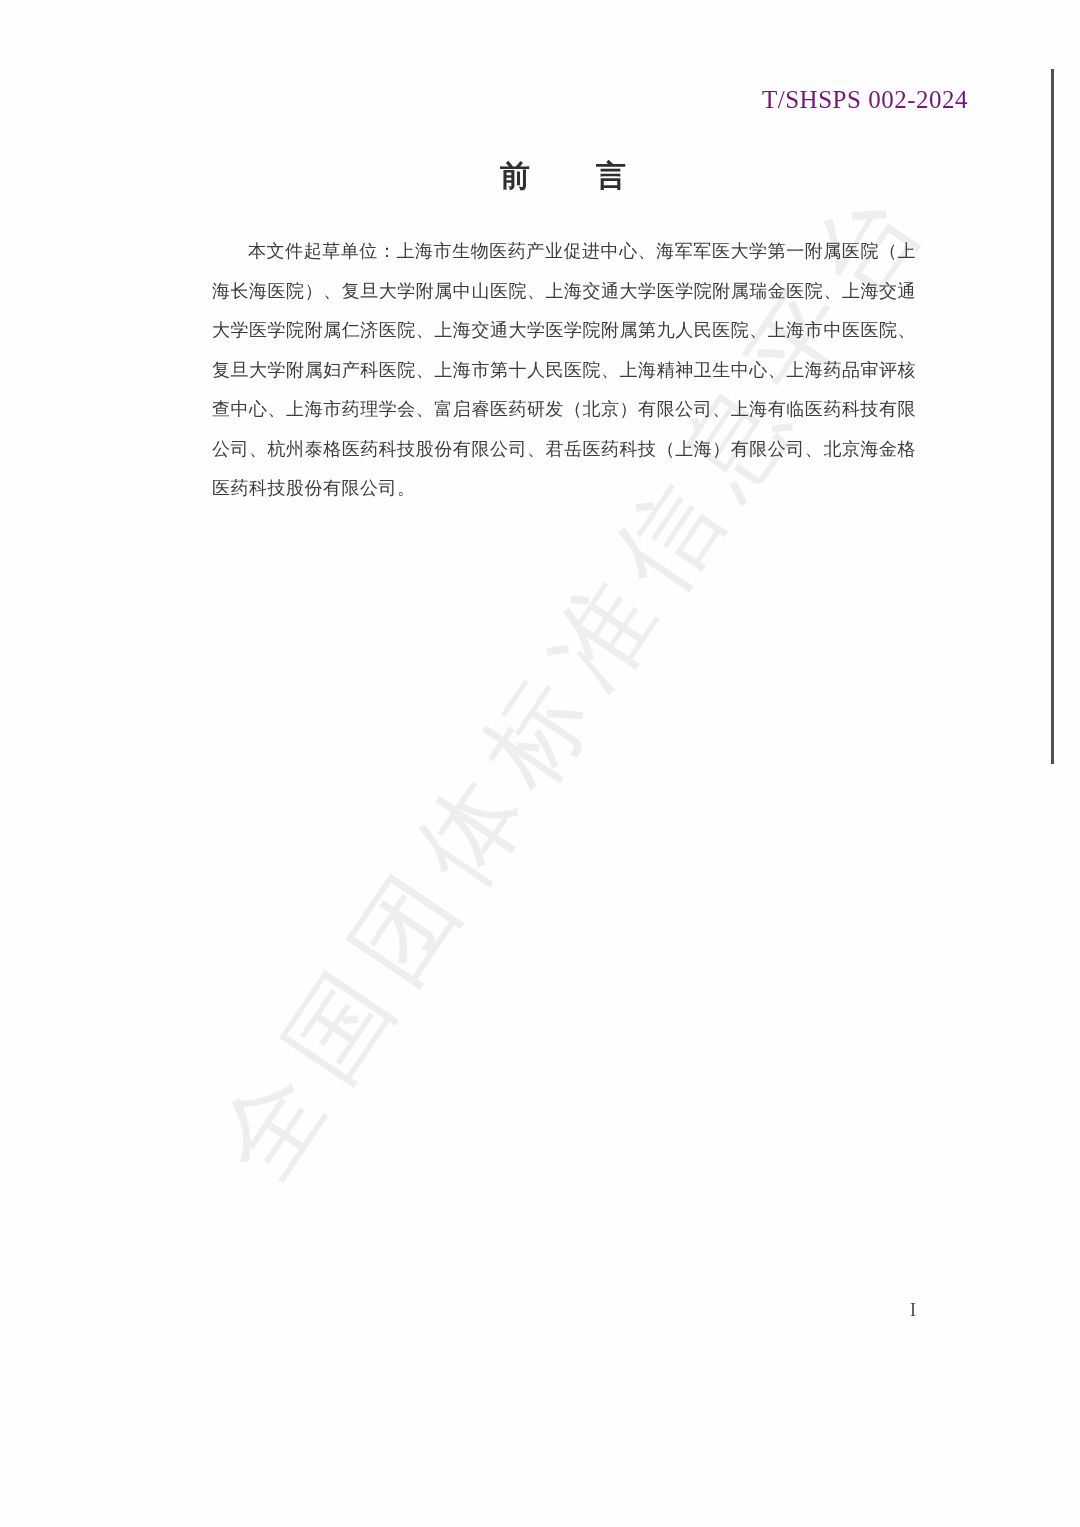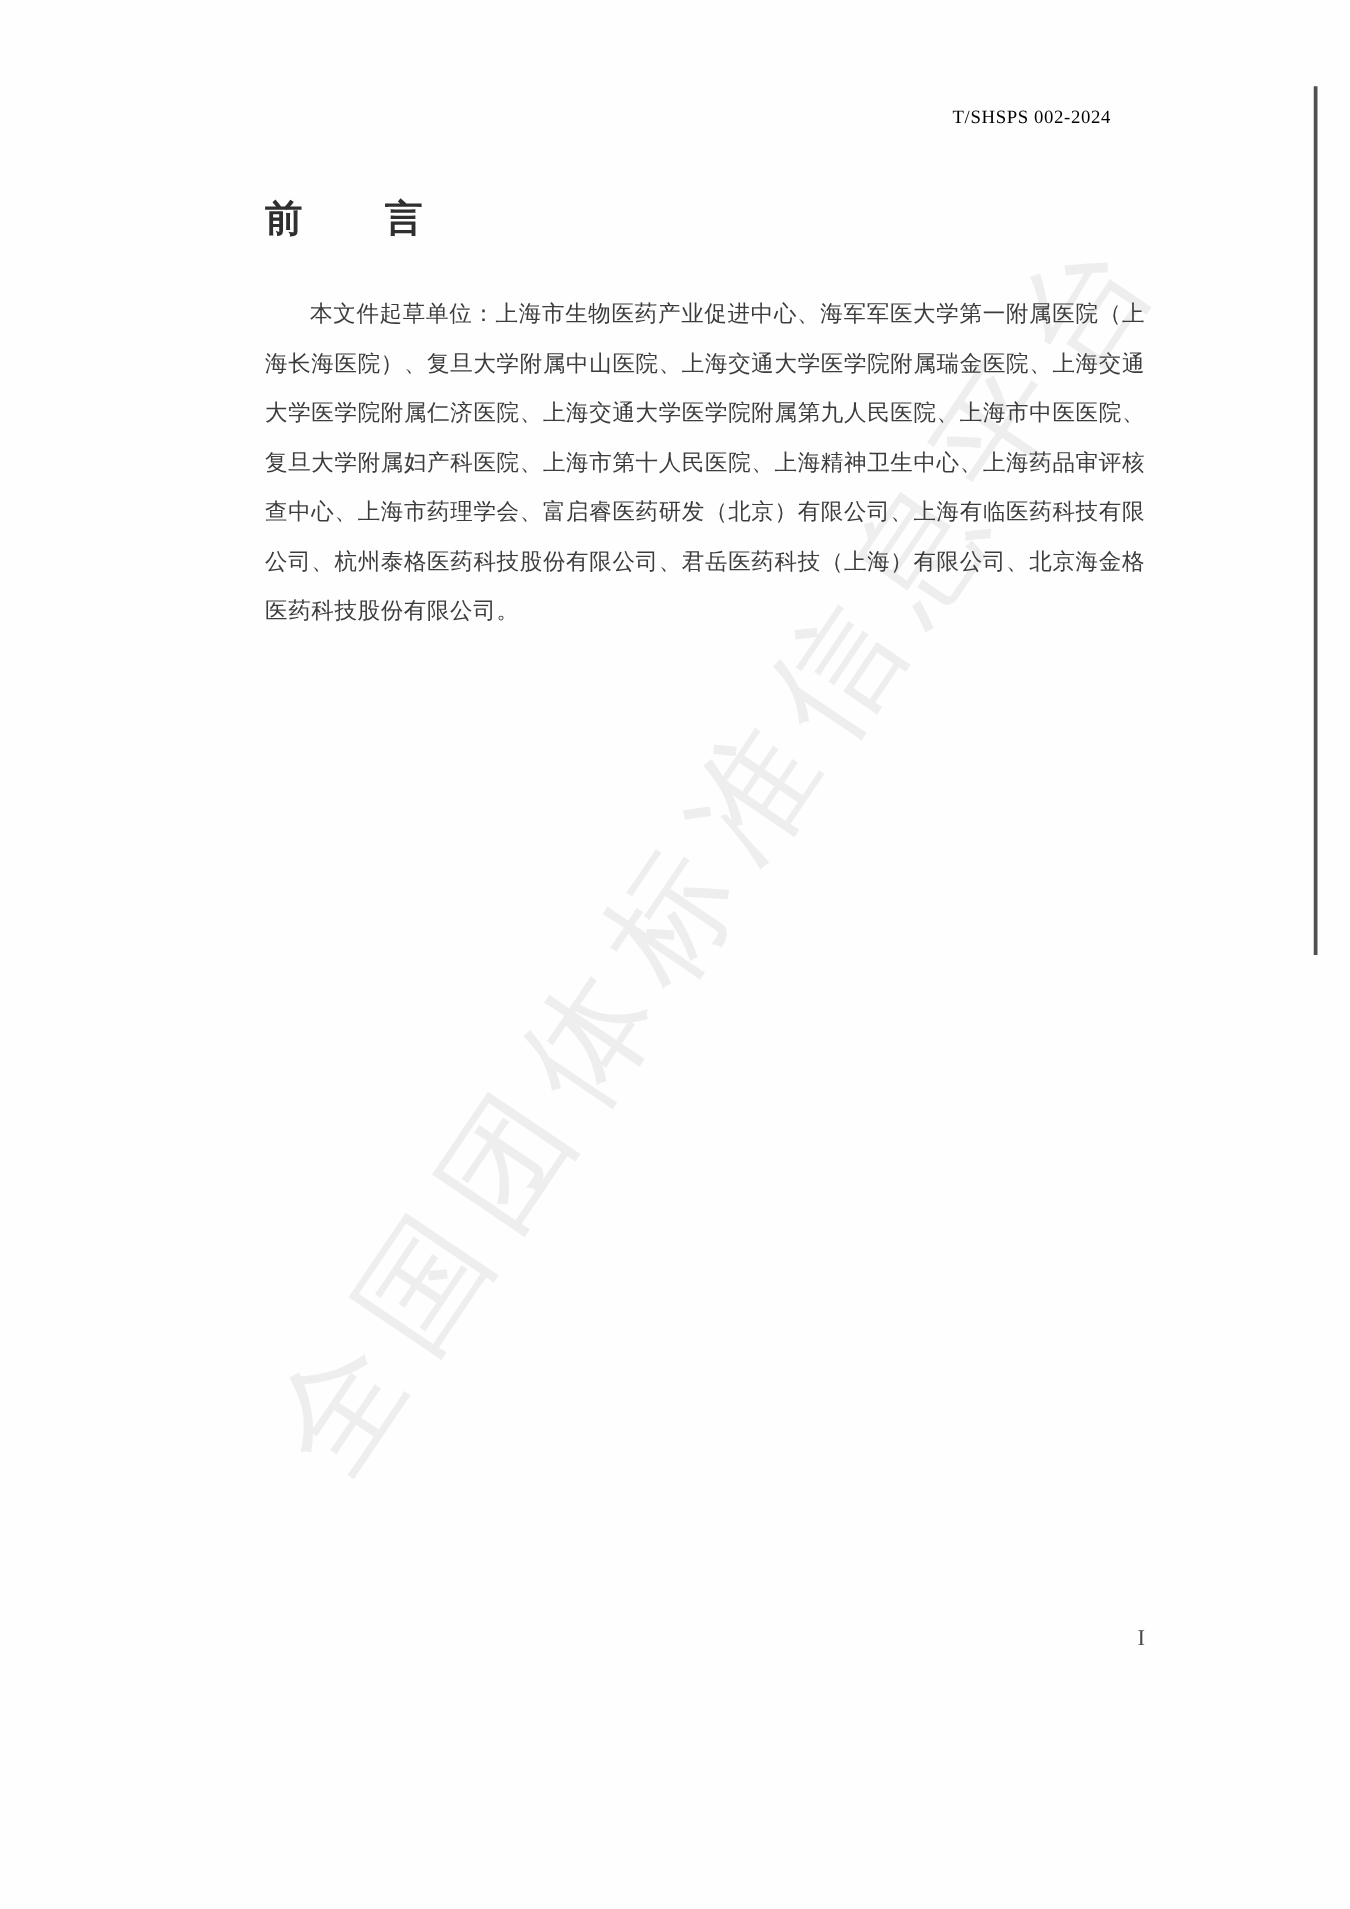--- a/index.html
+++ b/index.html
@@ -30,23 +30,23 @@
     white-space: nowrap;
     font-family: "Liberation Serif", serif;
     user-select: none;
     pointer-events: none;
   }
   .doc-code {
     position: absolute;
     left: 762px;
     top: 86px;
     z-index: 2;
-    font-size: 15px;
+    font-size: 25px;
     letter-spacing: 0.5px;
-    color: #000000;
+    color: #701a75;
   }
   .edge-rule {
     position: absolute;
     left: 1051px;
     top: 69px;
     width: 3px;
     height: 695px;
     background: #505050;
     z-index: 3;
   }
@@ -55,21 +55,21 @@
     left: 212px;
     top: 156px;
     width: 704px;
     z-index: 2;
   }
   .content h1 {
     margin: 0 0 36px 0;
     font-size: 30px;
     line-height: 40px;
     font-weight: bold;
-    text-align: left;
+    text-align: center;
     color: #2f2f2f;
     letter-spacing: 2px;
   }
   .content p {
     margin: 0;
     text-indent: 2em;
     font-size: 18px;
     line-height: 39.5px;
     letter-spacing: 0.5px;
     text-align: justify;

